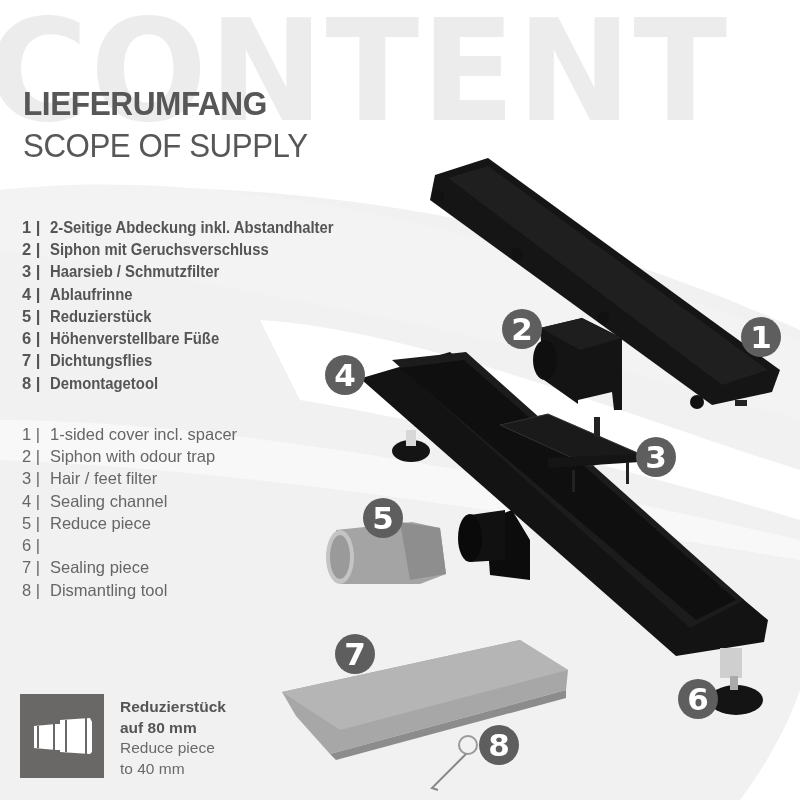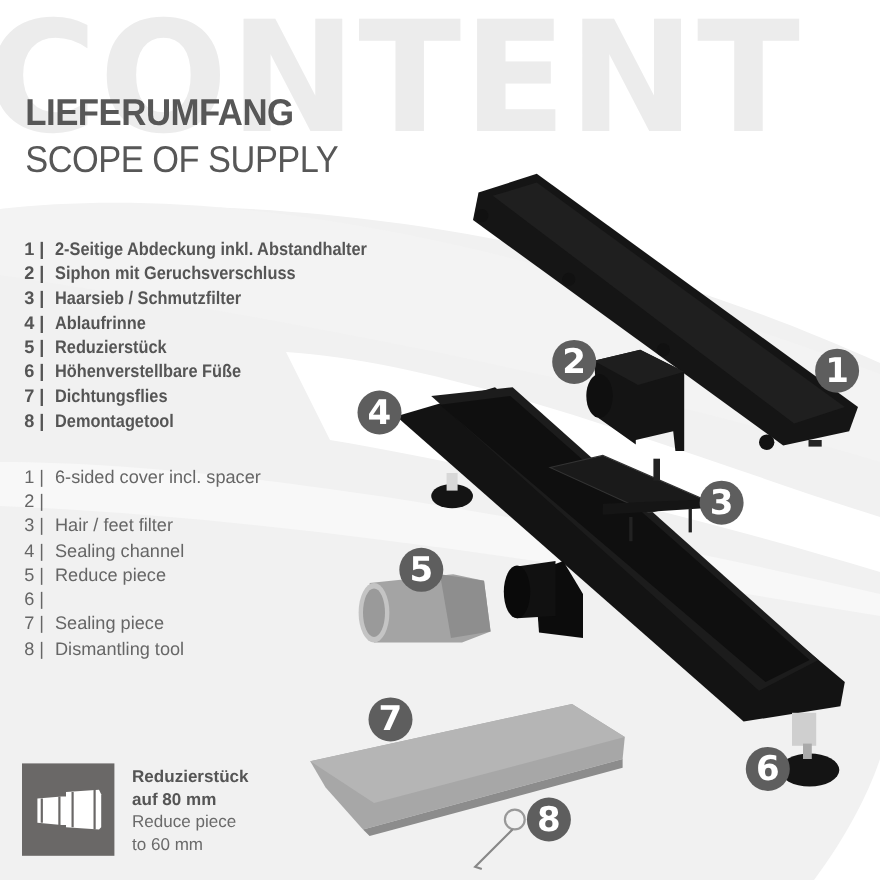--- a/index.html
+++ b/index.html
@@ -101,24 +101,25 @@
     </li>
   <li>
       <span class="num">8 |</span>
       <span class="txt">Demontagetool</span>
     </li>
 </ul>
 
 <ul class="list list-en">
   <li>
       <span class="num">1 |</span>
-      <span class="txt">6-sided cover incl. spacer</span>
+      <span class="txt">1-sided cover incl. spacer</span>
     </li>
   <li>
       <span class="num">2 |</span>
+      <span class="txt">Siphon with odour trap</span>
     </li>
   <li>
       <span class="num">3 |</span>
       <span class="txt">Hair / feet filter</span>
     </li>
   <li>
       <span class="num">4 |</span>
       <span class="txt">Sealing channel</span>
     </li>
   <li>
@@ -216,14 +217,14 @@
     <path d="M18 32 L18 54" stroke="#6a6867" stroke-width="2"></path>
     <path d="M34 30 L34 56" stroke="#6a6867" stroke-width="2"></path>
     <path d="M46 26 L46 58" stroke="#6a6867" stroke-width="2"></path>
     <path d="M66 24 L66 60" stroke="#6a6867" stroke-width="2"></path>
   </svg>
 </div>
 <div class="info-text">
   <div class="b">Reduzierstück</div>
   <div class="b">auf 80 mm</div>
   <div class="r">Reduce piece</div>
-  <div class="r">to 60 mm</div>
+  <div class="r">to 40 mm</div>
 </div>
 
 </body></html>

